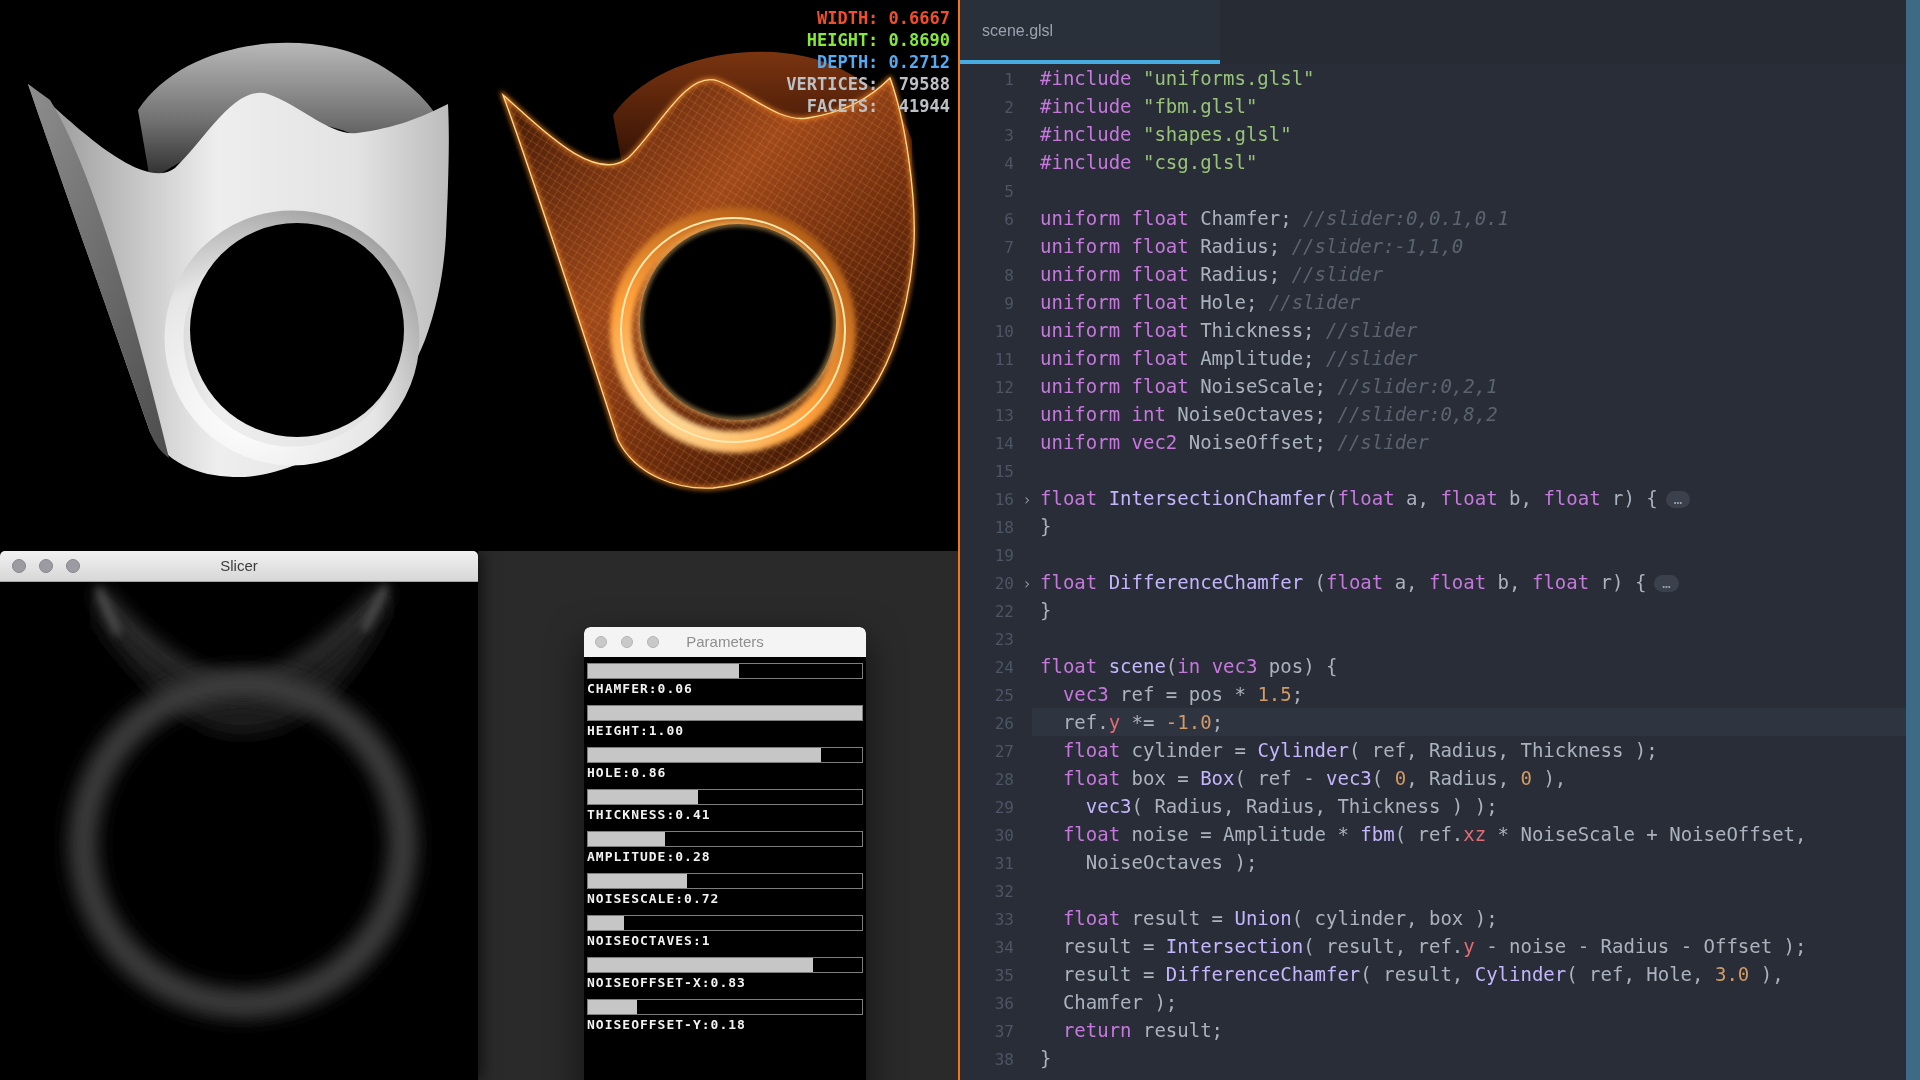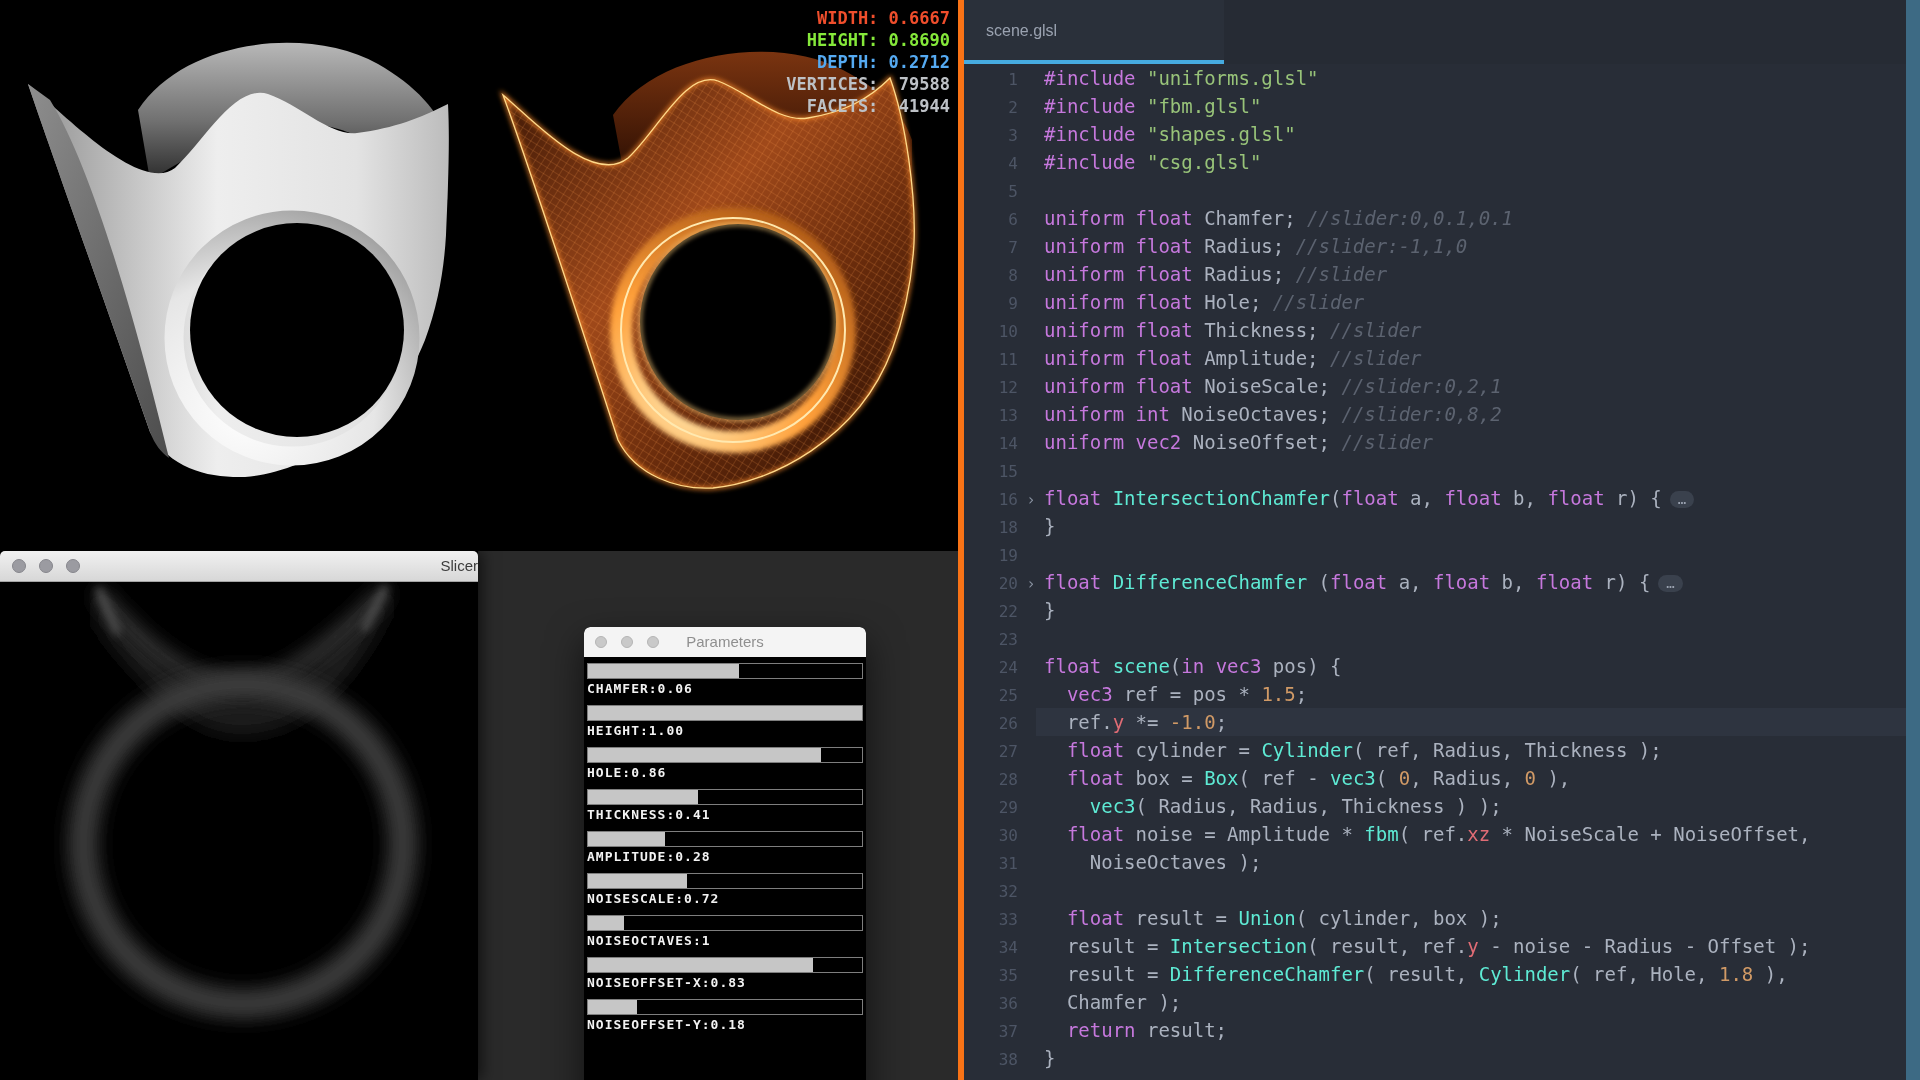--- a/index.html
+++ b/index.html
@@ -24,21 +24,21 @@
 
   
   #slicer{left:0;top:551px;width:478px;height:529px;background:#000;box-shadow:4px 0 14px rgba(0,0,0,.6);}
   #slicer-titlebar{
     height:31px;background:linear-gradient(#f1f1f1,#d7d7d7);
     border-bottom:1px solid #a5a5a5;border-radius:5px 5px 0 0;position:relative;box-sizing:border-box;
   }
   .tl{position:absolute;border-radius:50%;box-sizing:border-box;}
   #slicer-titlebar .tl{width:14px;height:14px;top:8px;background:#9b9ba1;border:1px solid #86868c;}
   #slicer-title{
-    text-align:right;line-height:30px;font-size:15px;color:#3c3c3c;
+    text-align:center;line-height:30px;font-size:15px;color:#3c3c3c;
     font-family:"Liberation Sans",sans-serif;
   }
   #slicer-canvas{display:block;}
 
   
   #params{
     left:584px;top:627px;width:282px;height:550px;background:#000;
     border-radius:6px 6px 2px 2px;box-shadow:0 14px 36px rgba(0,0,0,.6);overflow:hidden;
   }
   #params-titlebar{height:30px;background:#f4f4f4;border-radius:6px 6px 0 0;position:relative;}
@@ -50,36 +50,36 @@
   #sliders-list{padding:6px 3px 0 3px;}
   .slider-item{margin-bottom:10px;}
   .slider-track{height:16px;border:1px solid #7e7e7e;background:#000;box-sizing:border-box;}
   .slider-fill{height:100%;background:#c6c6c6;}
   .slider-label{
     color:#f2f2f2;font-size:13px;font-weight:bold;letter-spacing:1px;
     line-height:12px;margin-top:4px;white-space:pre;
   }
 
   
-  #editor{left:958px;top:0;width:962px;height:1080px;background:#282d37;border-left:6px solid #f97316;box-sizing:border-box;}
+  #editor{left:958px;top:0;width:962px;height:1080px;background:#282d37;border-left:2px solid #f97316;box-sizing:border-box;}
   #tabbar{height:64px;background:#262b34;position:relative;}
   #tab-active{position:absolute;left:0;top:0;width:260px;height:64px;background:#2a303a;}
   #tab-label{
     padding-left:22px;line-height:62px;color:#9aa2b0;font-size:16px;
     font-family:"Liberation Sans",sans-serif;
   }
   #tab-underline{position:absolute;left:0;bottom:0;width:260px;height:4px;background:#46abe0;}
 
   #code-area{position:relative;height:1016px;overflow:hidden;}
   .row{height:28px;line-height:28px;white-space:pre;font-size:19px;}
   .row.hl{background:linear-gradient(to right,transparent 72px,#2e3440 72px);}
   .gutter{display:inline-block;width:54px;text-align:right;color:#4d5565;font-size:16px;}
   .chev{display:inline-block;width:26px;text-align:center;color:#8a93a2;font-size:15px;}
   .tk-kw{color:#c678dd;}
-  .tk-fn{color:#5eead4;}
+  .tk-fn{color:#c4b5fd;}
   .tk-str{color:#98c379;}
   .tk-cmt{color:#5c6370;font-style:italic;}
   .tk-num{color:#d19a66;}
   .tk-prop{color:#e06c75;}
   .tk-pl{color:#abb2bf;}
   .fold-pill{
     display:inline-block;background:#3a414d;color:#9aa2b0;border-radius:9px;
     padding:0 8px;font-size:14px;line-height:17px;vertical-align:middle;margin-left:8px;
   }
   #editor-scrollbar{position:absolute;right:0;top:0;width:14px;height:1080px;background:#3d6a84;}
@@ -284,20 +284,20 @@
       <div class="row"><span class="gutter">25</span><span class="chev"></span><span class="tk-pl">  </span><span class="tk-kw">vec3</span><span class="tk-pl"> ref = pos * </span><span class="tk-num">1.5</span><span class="tk-pl">;</span></div>
       <div class="row hl"><span class="gutter">26</span><span class="chev"></span><span class="tk-pl">  ref.</span><span class="tk-prop">y</span><span class="tk-pl"> *= </span><span class="tk-num">-1.0</span><span class="tk-pl">;</span></div>
       <div class="row"><span class="gutter">27</span><span class="chev"></span><span class="tk-pl">  </span><span class="tk-kw">float</span><span class="tk-pl"> cylinder = </span><span class="tk-fn">Cylinder</span><span class="tk-pl">( ref, Radius, Thickness );</span></div>
       <div class="row"><span class="gutter">28</span><span class="chev"></span><span class="tk-pl">  </span><span class="tk-kw">float</span><span class="tk-pl"> box = </span><span class="tk-fn">Box</span><span class="tk-pl">( ref - </span><span class="tk-fn">vec3</span><span class="tk-pl">( </span><span class="tk-num">0</span><span class="tk-pl">, Radius, </span><span class="tk-num">0</span><span class="tk-pl"> ),</span></div>
       <div class="row"><span class="gutter">29</span><span class="chev"></span><span class="tk-pl">    </span><span class="tk-fn">vec3</span><span class="tk-pl">( Radius, Radius, Thickness ) );</span></div>
       <div class="row"><span class="gutter">30</span><span class="chev"></span><span class="tk-pl">  </span><span class="tk-kw">float</span><span class="tk-pl"> noise = Amplitude * </span><span class="tk-fn">fbm</span><span class="tk-pl">( ref.</span><span class="tk-prop">xz</span><span class="tk-pl"> * NoiseScale + NoiseOffset,</span></div>
       <div class="row"><span class="gutter">31</span><span class="chev"></span><span class="tk-pl">    NoiseOctaves );</span></div>
       <div class="row"><span class="gutter">32</span><span class="chev"></span></div>
       <div class="row"><span class="gutter">33</span><span class="chev"></span><span class="tk-pl">  </span><span class="tk-kw">float</span><span class="tk-pl"> result = </span><span class="tk-fn">Union</span><span class="tk-pl">( cylinder, box );</span></div>
       <div class="row"><span class="gutter">34</span><span class="chev"></span><span class="tk-pl">  result = </span><span class="tk-fn">Intersection</span><span class="tk-pl">( result, ref.</span><span class="tk-prop">y</span><span class="tk-pl"> - noise - Radius - Offset );</span></div>
-      <div class="row"><span class="gutter">35</span><span class="chev"></span><span class="tk-pl">  result = </span><span class="tk-fn">DifferenceChamfer</span><span class="tk-pl">( result, </span><span class="tk-fn">Cylinder</span><span class="tk-pl">( ref, Hole, </span><span class="tk-num">1.8</span><span class="tk-pl"> ),</span></div>
+      <div class="row"><span class="gutter">35</span><span class="chev"></span><span class="tk-pl">  result = </span><span class="tk-fn">DifferenceChamfer</span><span class="tk-pl">( result, </span><span class="tk-fn">Cylinder</span><span class="tk-pl">( ref, Hole, </span><span class="tk-num">3.0</span><span class="tk-pl"> ),</span></div>
       <div class="row"><span class="gutter">36</span><span class="chev"></span><span class="tk-pl">  Chamfer );</span></div>
       <div class="row"><span class="gutter">37</span><span class="chev"></span><span class="tk-pl">  </span><span class="tk-kw">return</span><span class="tk-pl"> result;</span></div>
       <div class="row"><span class="gutter">38</span><span class="chev"></span><span class="tk-pl">}</span></div>
       <div class="row"><span class="gutter">39</span><span class="chev"></span></div>
     </div>
   <div id="editor-scrollbar"></div>
 </div>
 
 </body></html>

